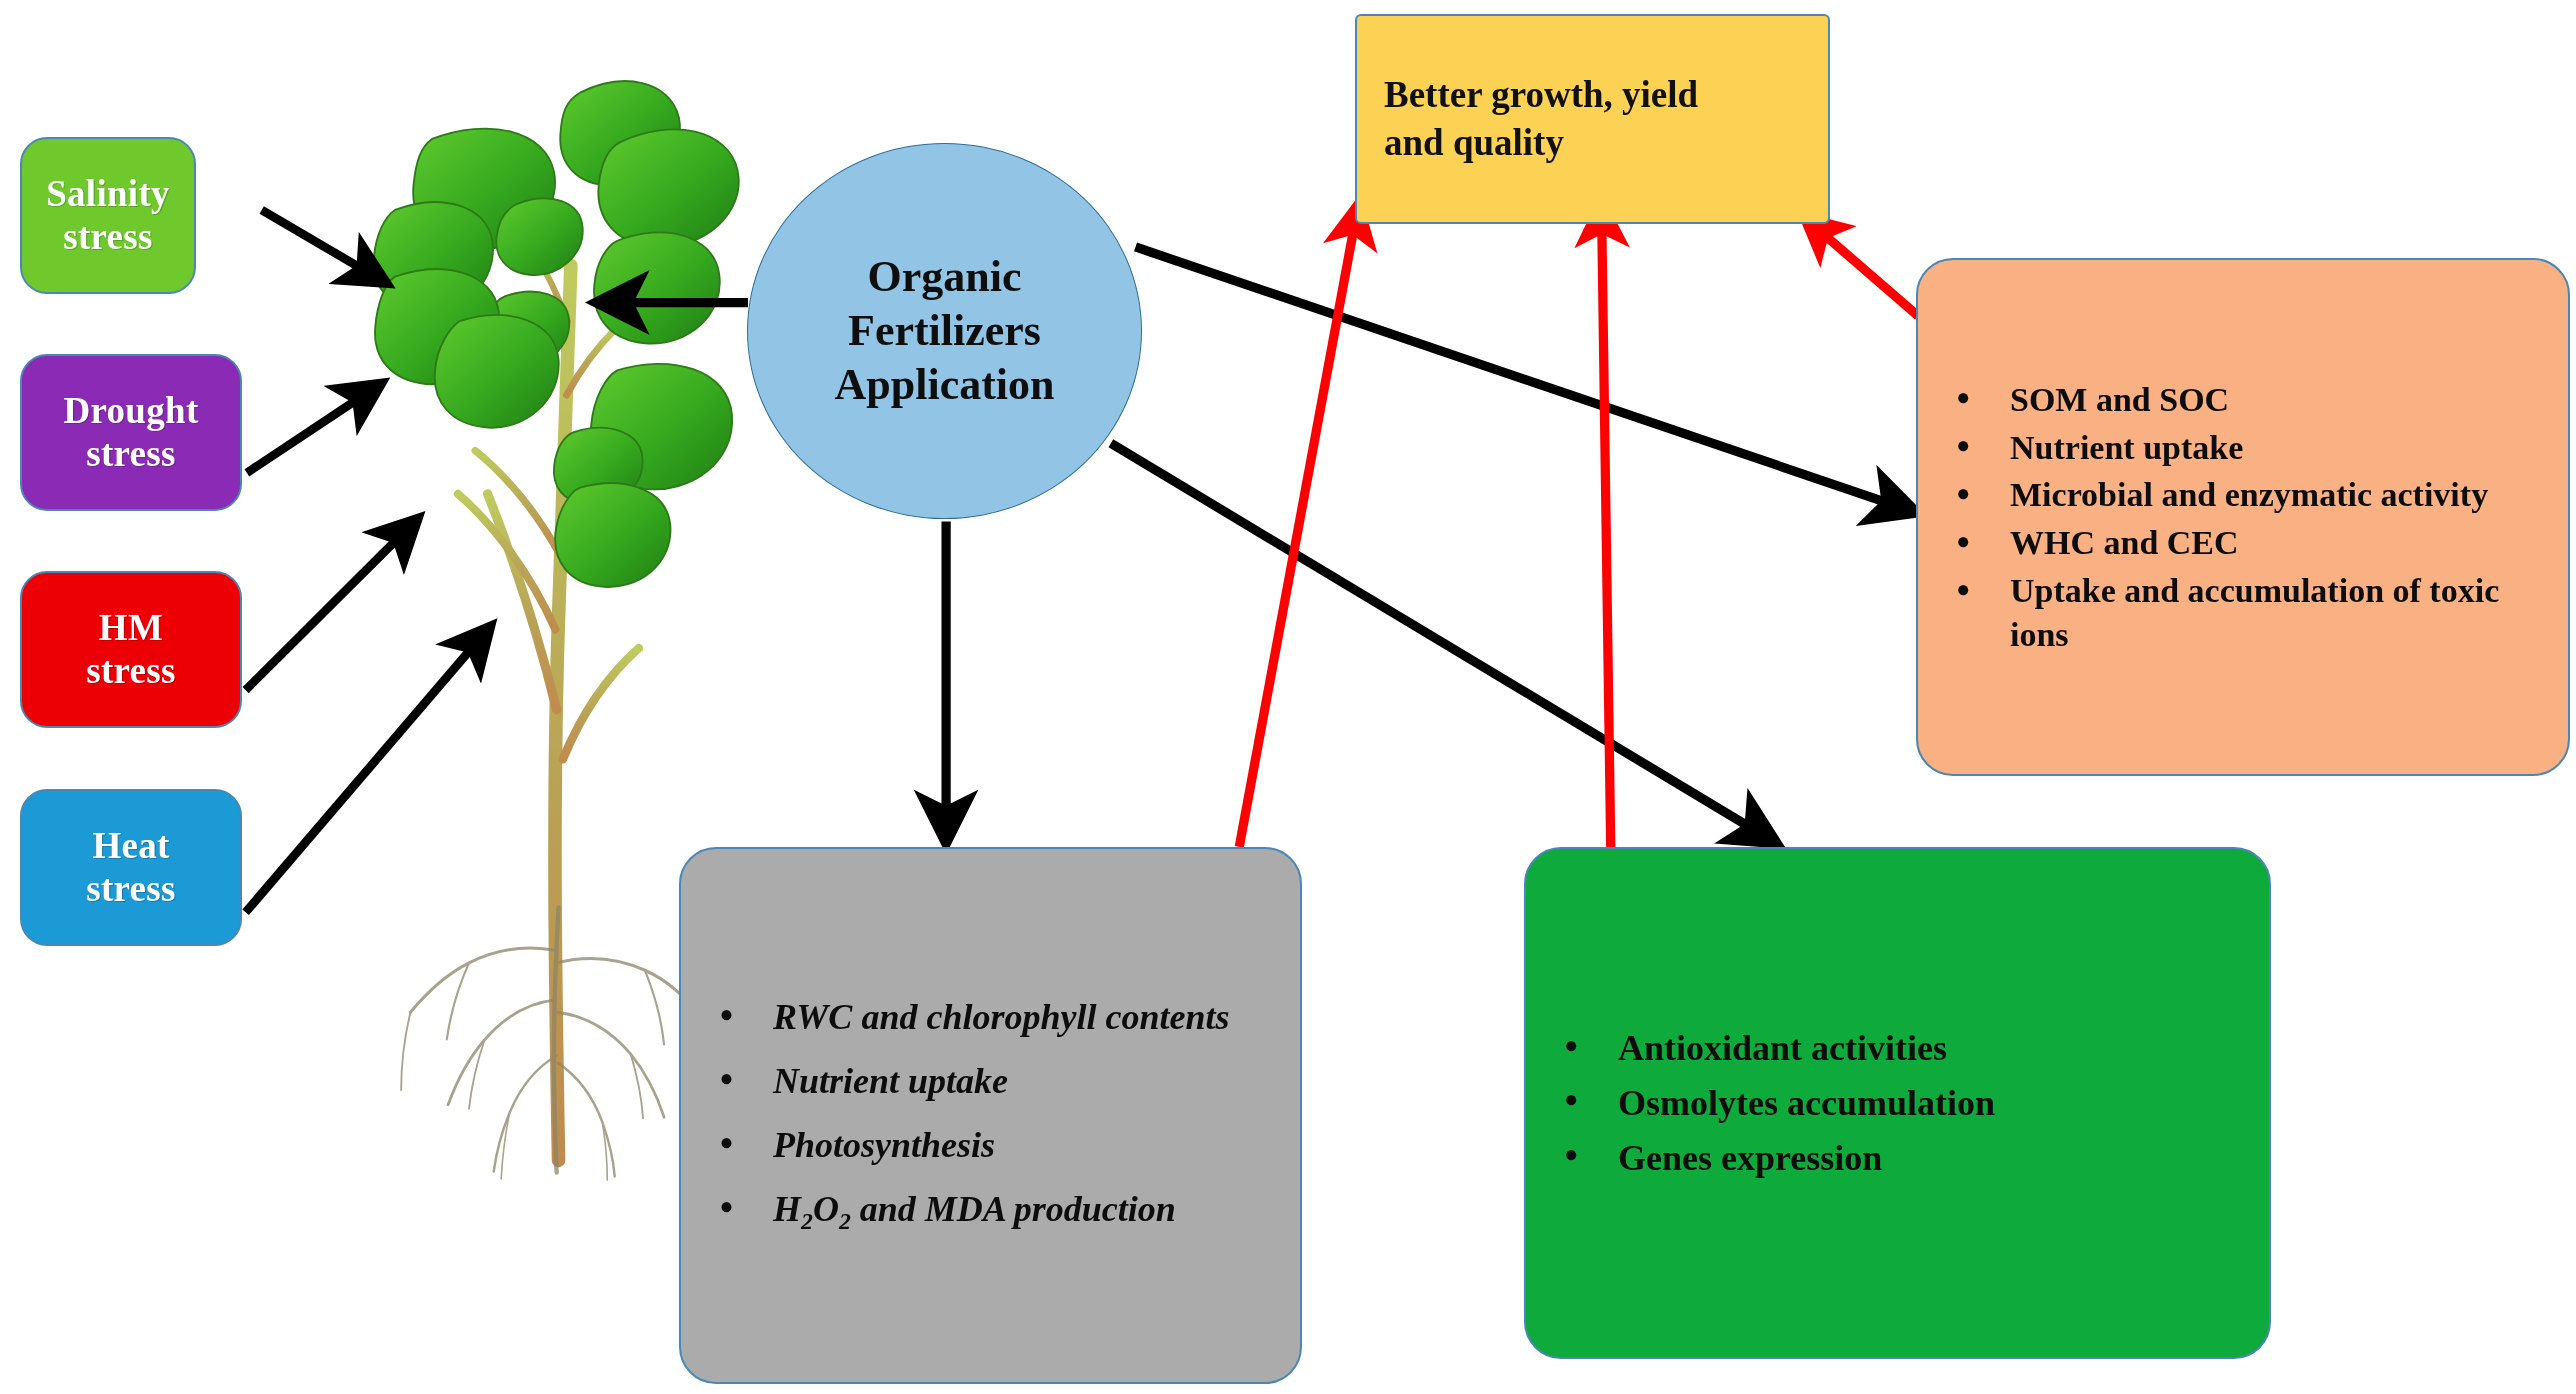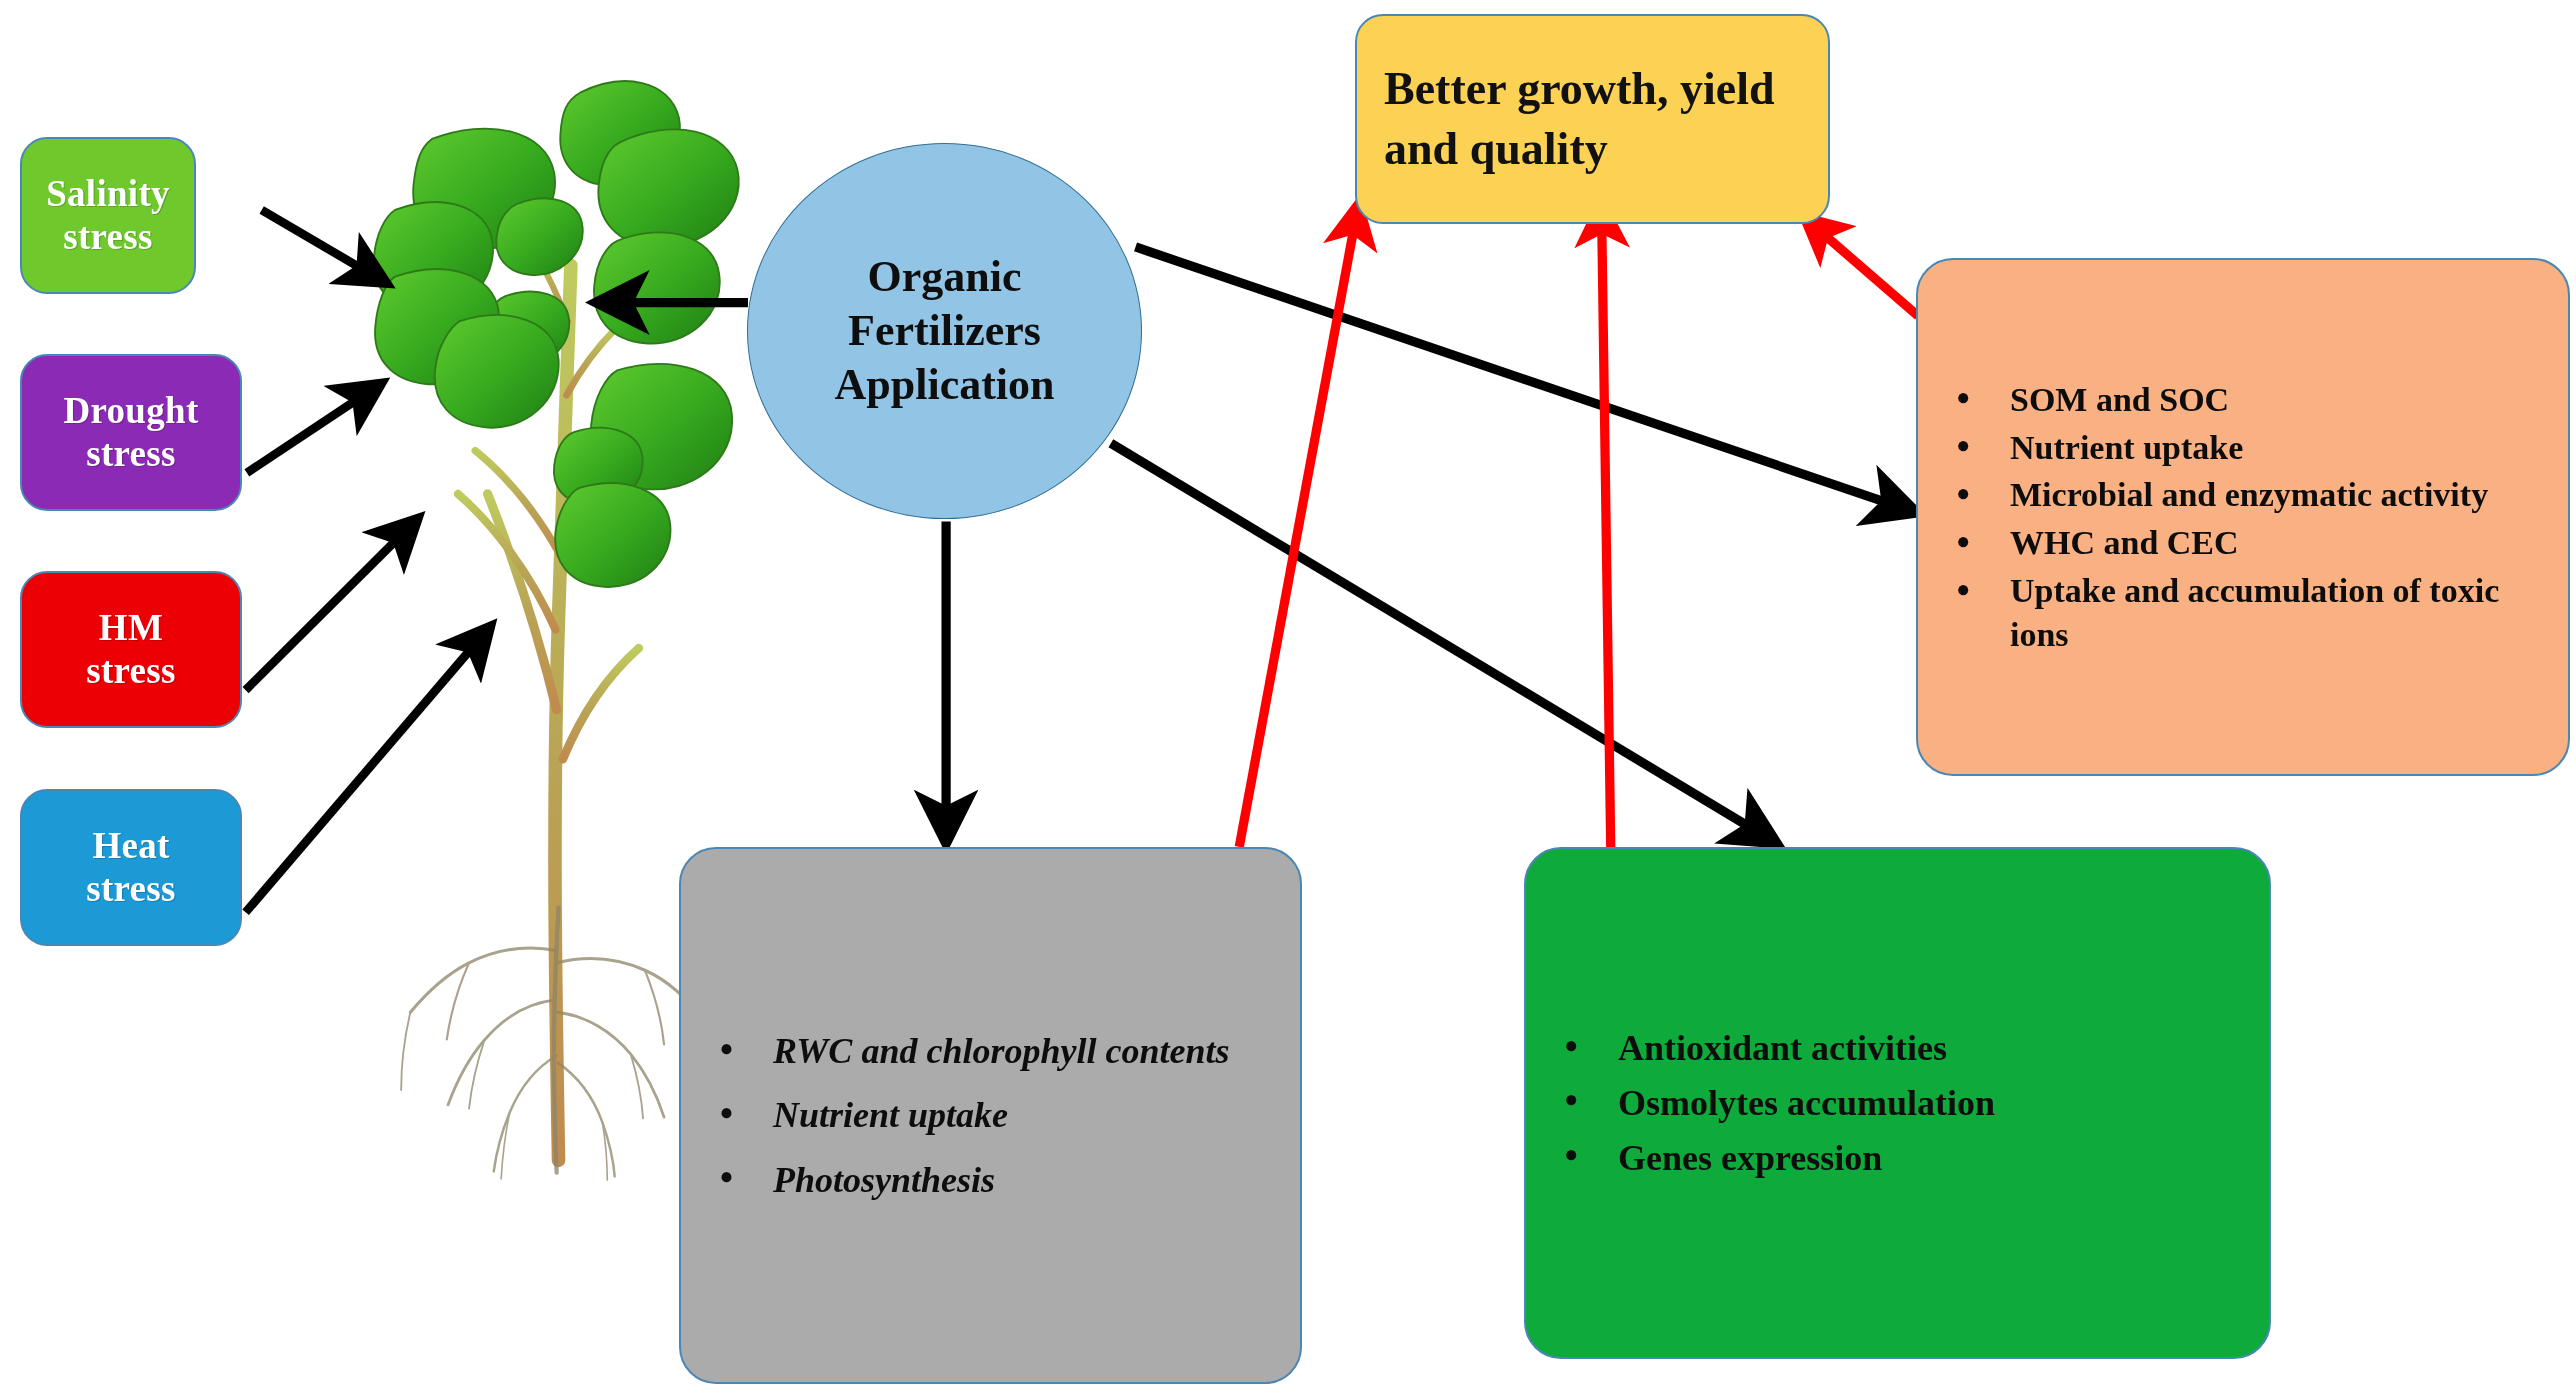--- a/index.html
+++ b/index.html
@@ -55,23 +55,23 @@
     line-height:1.22;
     color:#0E0E0E;
     box-sizing:border-box;
   }
   #hub span{display:block;}
 
   
   #box-outcome{
     left:1355px; top:13.6px; width:475px; height:210px;
     background:#FCD254;
-    border-radius:28px;
+    border-radius:6px;
     padding:9px 27px;
-    font-size:46px;
+    font-size:37px;
     line-height:1.3;
     text-align:left;
   }
 
   
   .bulletbox{
     border-radius:37px;
     padding:14px 35px;
   }
   .bulletbox ul{
@@ -253,20 +253,21 @@
       <li>WHC and CEC</li>
       <li>Uptake and accumulation of toxic ions</li>
     </ul>
   </div>
 
   <div class="node bulletbox" id="box-physio">
     <ul>
       <li>RWC and chlorophyll contents</li>
       <li>Nutrient uptake</li>
       <li>Photosynthesis</li>
+      <li id="physio-h2o2">H<sub>2</sub>O<sub>2</sub> and MDA production</li>
     </ul>
   </div>
 
   <div class="node bulletbox" id="box-bio">
     <ul>
       <li>Antioxidant activities</li>
       <li>Osmolytes accumulation</li>
       <li>Genes expression</li>
     </ul>
   </div>

